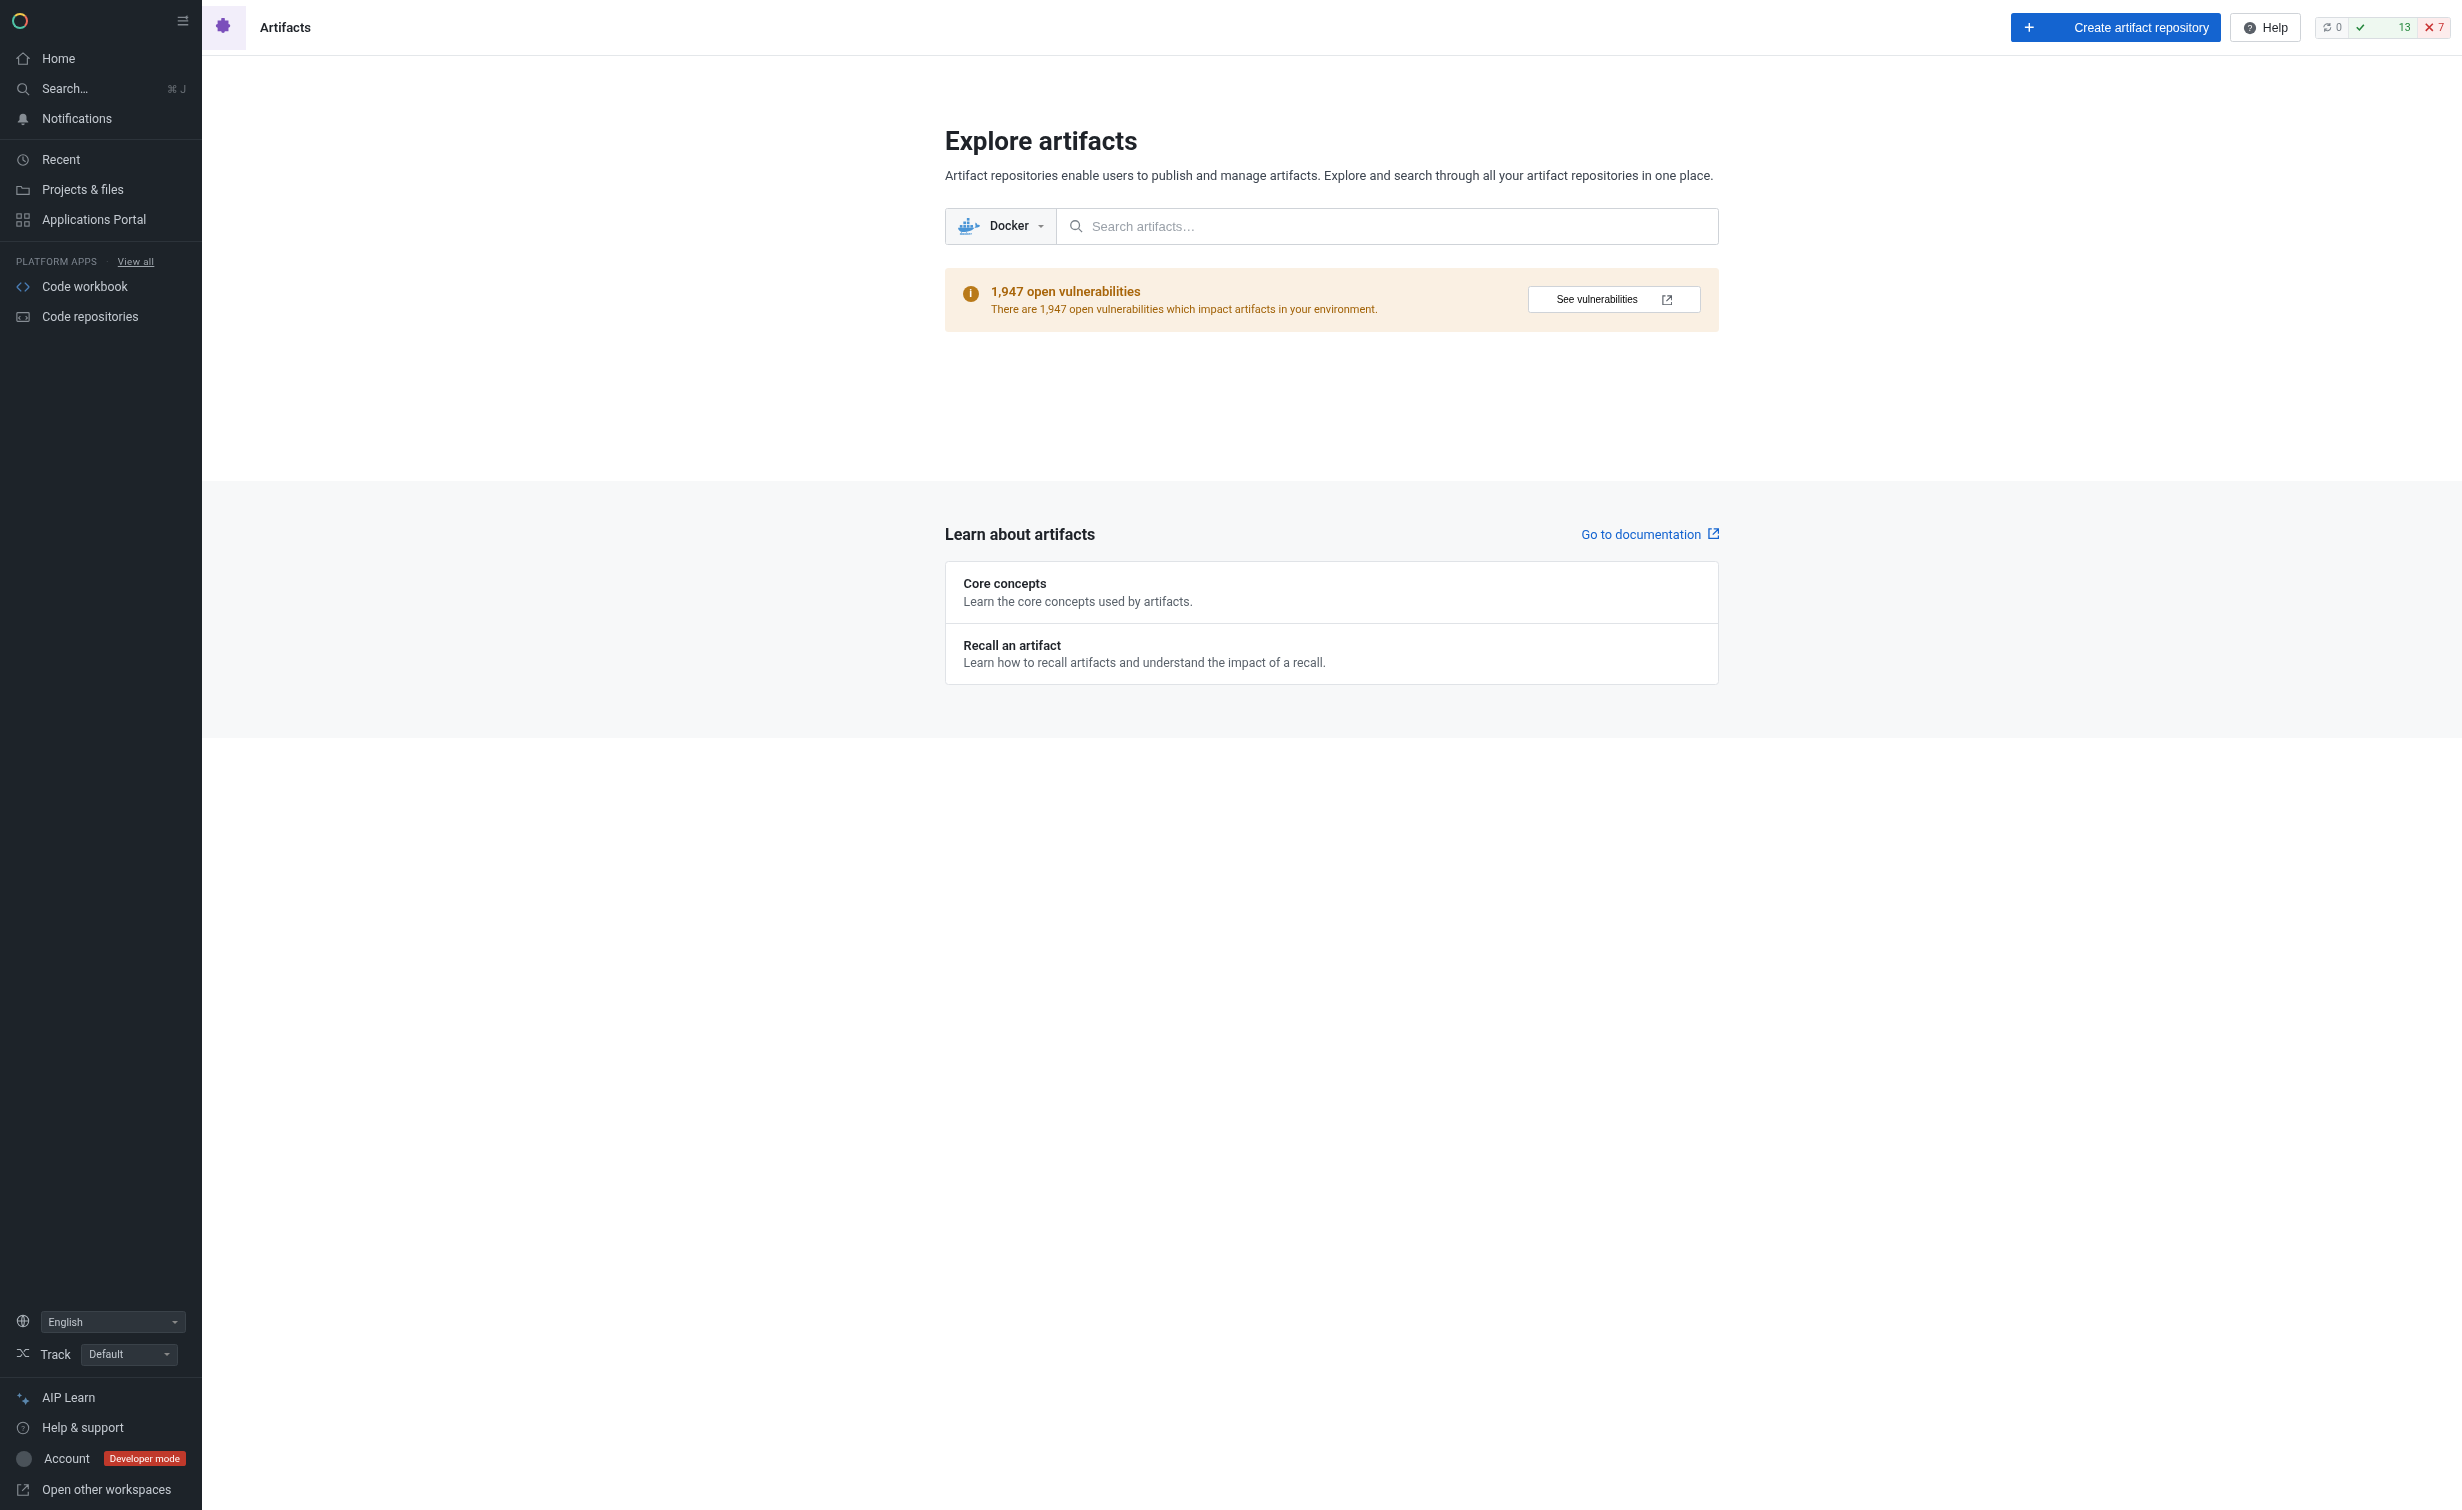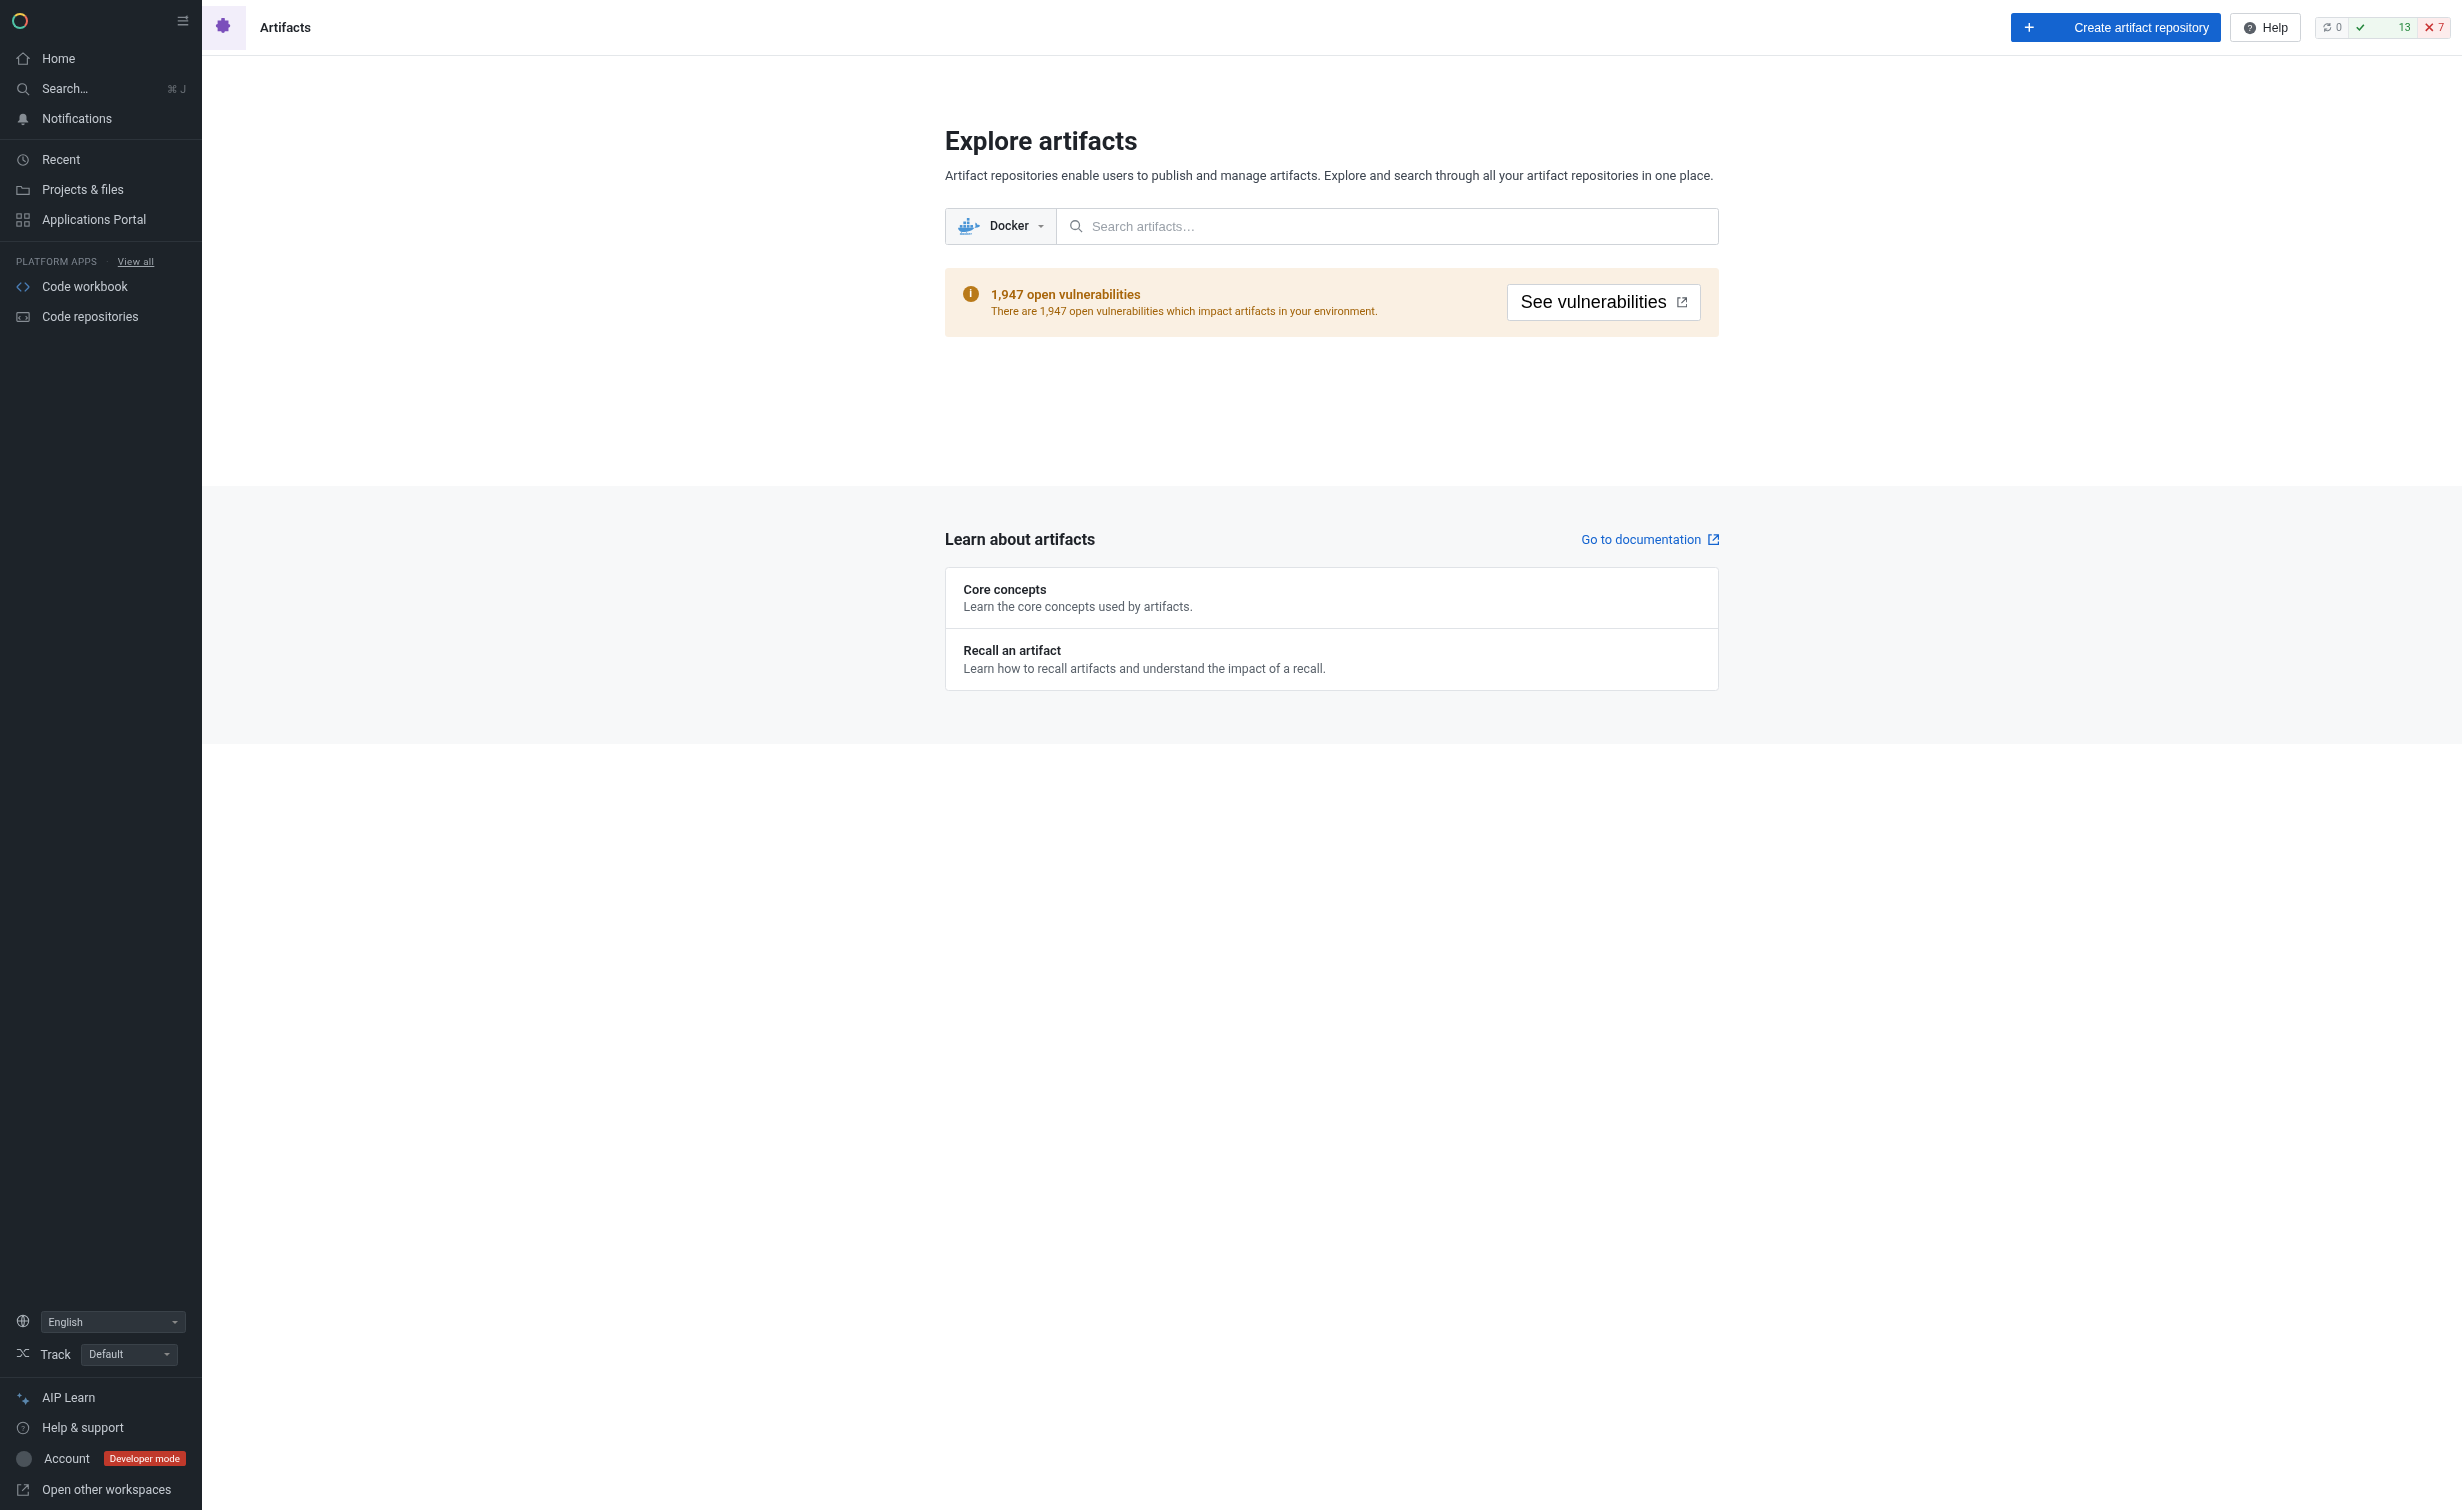--- a/index.html
+++ b/index.html
@@ -193,23 +193,23 @@
   font-size: 10.6px; font-weight: bold;
   flex-shrink: 0;
   align-self: flex-start;
   margin-top: 1.8px;
 }
 .alert-text { flex: 1; }
 .alert-title { color: #a8650a; font-weight: 600; font-size: 13px; margin-bottom: 3.5px; }
 .alert-desc { color: #a16207; font-size: 11px; }
 .alert-btn {
   background: #fff; border: 0.9px solid #cfd3d8;
-  padding: 7px 13px; border-radius: 2.6px;
-  display: flex; align-items: center; gap: 10px;
-  cursor: pointer; font-size: 18px;
+  padding: 7px 28px; border-radius: 2.6px;
+  display: flex; align-items: center; gap: 24px;
+  cursor: pointer; font-size: 10px;
 }
 
 .learn-section { background: #f7f8f9; margin-top: 114px; padding: 44px 0 53px; }
 .learn-inner { max-width: 774px; margin: 0 auto; }
 .learn-header { display: flex; align-items: center; justify-content: space-between; margin-bottom: 17.6px; }
 .learn-title { font-size: 16px; font-weight: 700; }
 .learn-link { color: #1464d0; font-size: 12.8px; display: flex; align-items: center; gap: 6.2px; cursor: pointer; }
 
 .doc-list {
   background: #fff; border: 0.9px solid #e0e3e7; border-radius: 3.5px;

